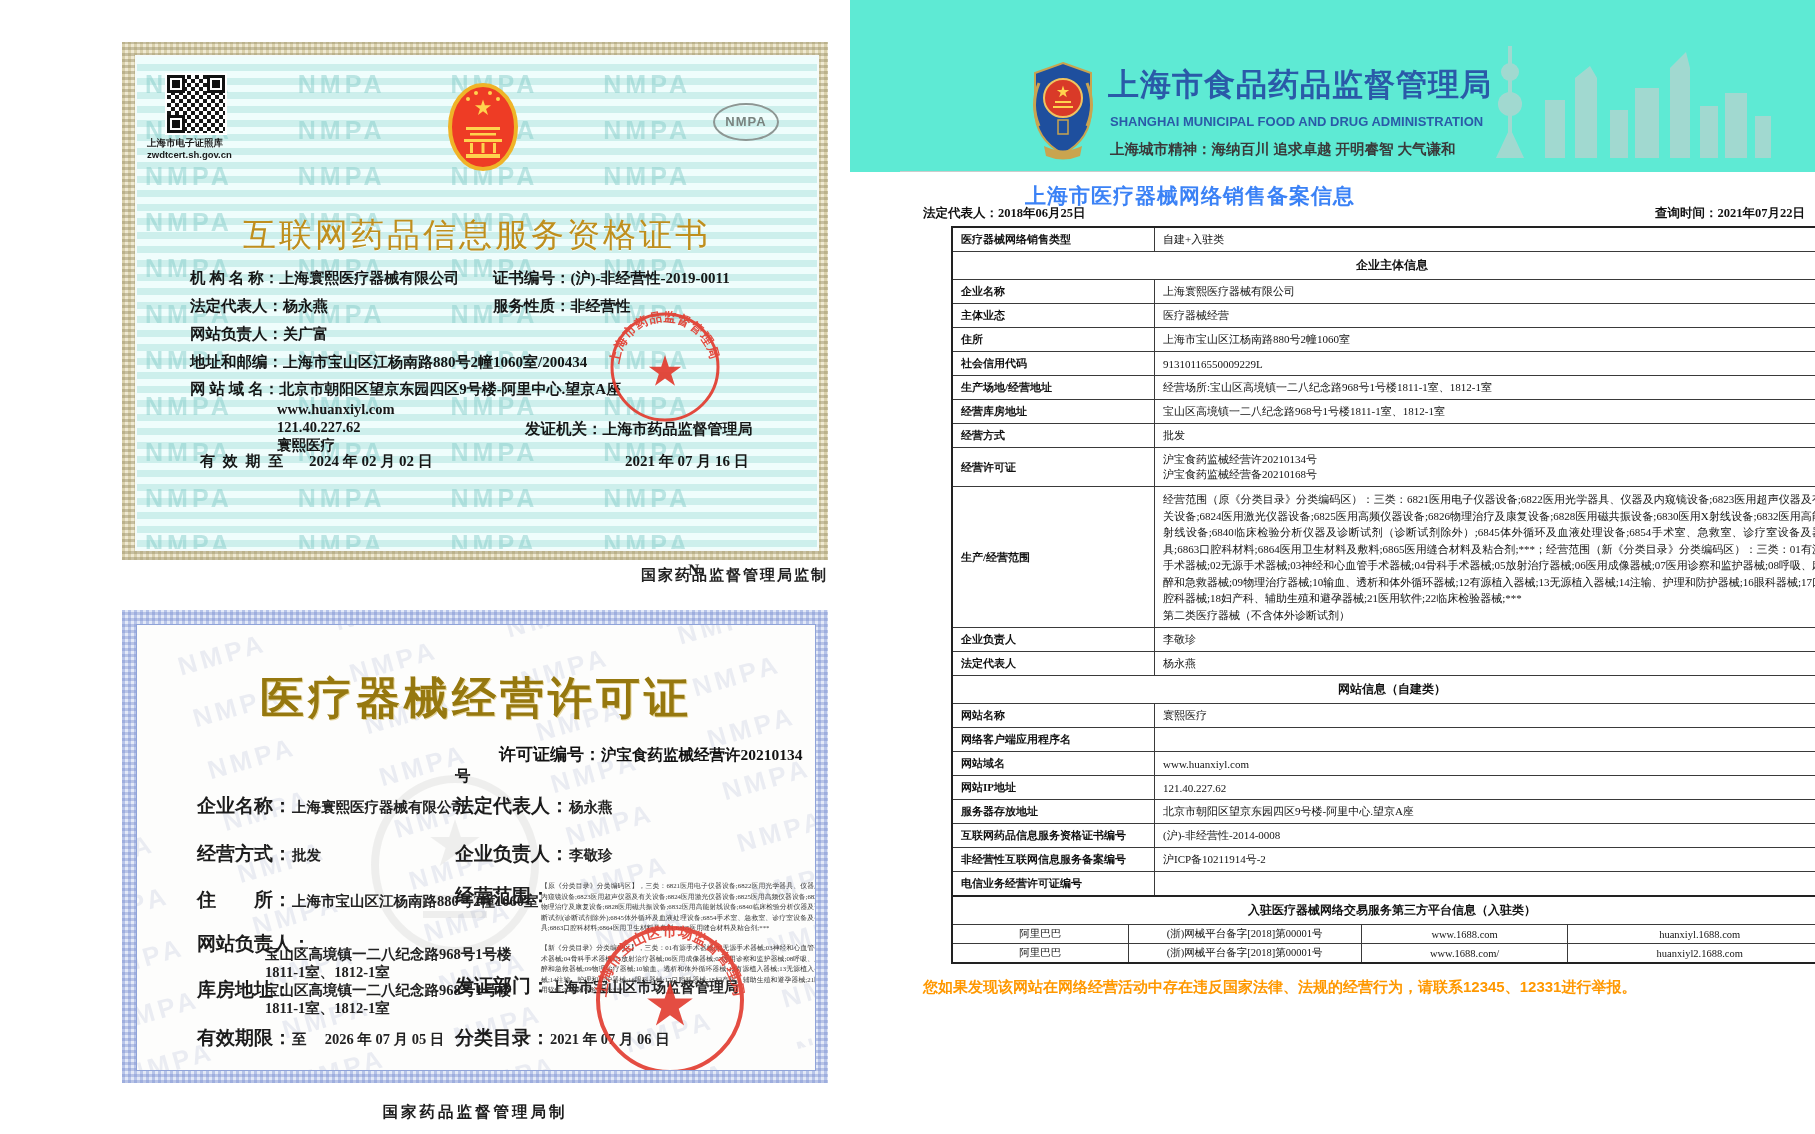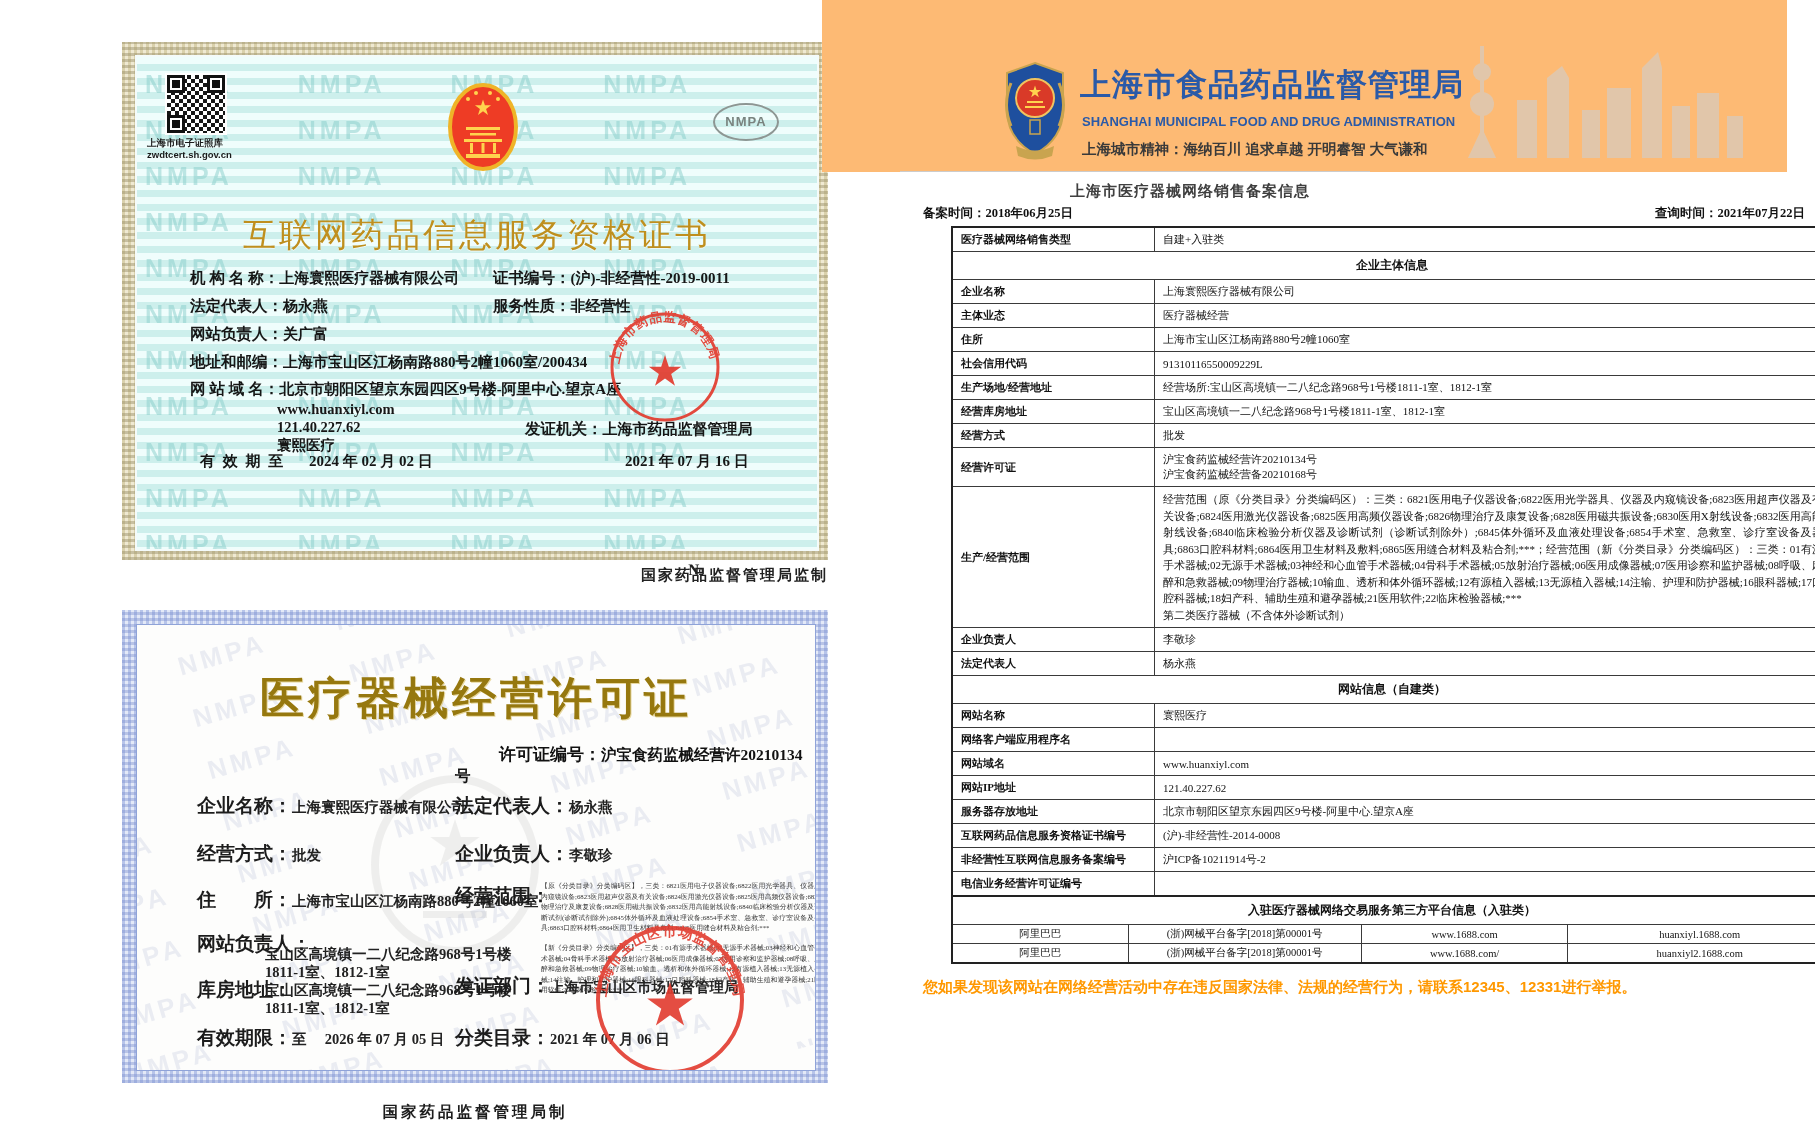--- a/index.html
+++ b/index.html
@@ -50,32 +50,32 @@
   .c2lic .lab{font-family:"Liberation Sans",sans-serif;font-size:17px;margin-left:44px;}
   .c2row{white-space:nowrap;}
   .c2lab{font-family:"Liberation Sans",sans-serif;font-size:19px;font-weight:bold;color:#1c1c1c;}
   .c2val{font-size:14.5px;font-weight:bold;color:#222;}
   .c2small{font-size:6.8px;line-height:1.55;font-weight:normal;color:#333;width:280px;white-space:normal;text-align:justify;}
   .stamp2{left:455px;top:297px;}
   .ghost{opacity:.09;}
   .c2footer{left:122px;top:1102px;width:706px;text-align:center;font-size:15.5px;font-weight:bold;color:#1c1c1c;letter-spacing:3px;}
 
   
-  .rheader{left:822px;top:0;width:965px;height:172px;background:#fdba74;}
+  .rheader{left:850px;top:0;width:965px;height:172px;background:#5eead4;}
   .badge{left:178px;top:60px;}
   .agcn{left:258px;top:64px;font-family:"Liberation Sans",sans-serif;font-size:31px;font-weight:bold;
         color:#2a5aa8;letter-spacing:1px;white-space:nowrap;}
   .agen{left:260px;top:114px;font-family:"Liberation Sans",sans-serif;font-size:13px;font-weight:bold;
         color:#2a5aa8;white-space:nowrap;}
   .agslogan{left:260px;top:140px;font-family:"Liberation Sans",sans-serif;font-size:14.5px;font-weight:bold;
         color:#3a3a3a;white-space:nowrap;}
   .skyline{left:600px;top:38px;}
   .hdivider{left:900px;top:171px;width:470px;height:1px;background:#ccc;}
   .rtitle{left:850px;top:182px;width:680px;text-align:center;font-family:"Liberation Sans",sans-serif;
-          font-size:15px;font-weight:bold;color:#404040;letter-spacing:1px;}
+          font-size:21px;font-weight:bold;color:#3b82f6;letter-spacing:1px;}
   .rdates{left:923px;top:205px;width:882px;font-size:12.5px;font-weight:bold;color:#111;}
   .rdates .right{float:right;}
   .rtable-wrap{left:923px;top:226px;width:882px;margin-left:28px;}
   table.rt{border-collapse:collapse;width:882px;table-layout:fixed;font-family:"Liberation Serif",serif;border:2px solid #222;}
   table.rt td{border:1px solid #3a3a3a;padding:4px 8px;font-size:11px;color:#111;vertical-align:middle;
               overflow:hidden;height:15px;}
   td.lbl{width:185px;font-weight:bold;font-size:11.5px;}
   tr.sec td{text-align:center;font-weight:bold;font-size:12px;padding:5px;}
   td.scope-cell{font-size:9.3px;line-height:1.5;padding:4px 8px;text-align:justify;}
   table.pt{margin-top:-2px;}
@@ -275,21 +275,21 @@
         <rect x="250" y="68" width="18" height="52"></rect>
         <rect x="275" y="55" width="22" height="65"></rect>
         <rect x="305" y="78" width="16" height="42"></rect>
       </g>
     </svg>
   </div>
   <div class="hdivider abs"></div>
 
   <div class="rtitle abs">上海市医疗器械网络销售备案信息</div>
   <div class="rdates abs">
-    <span>备案时间：2018年06月25日</span>
+    <span>法定代表人：2018年06月25日</span>
     <span class="right">查询时间：2021年07月22日</span>
   </div>
 
   <div class="rtable-wrap abs">
     <table class="rt">
       <tbody>
           <tr class="simple">
             <td class="lbl">医疗器械网络销售类型</td>
             <td>自建+入驻类</td>
           </tr>

